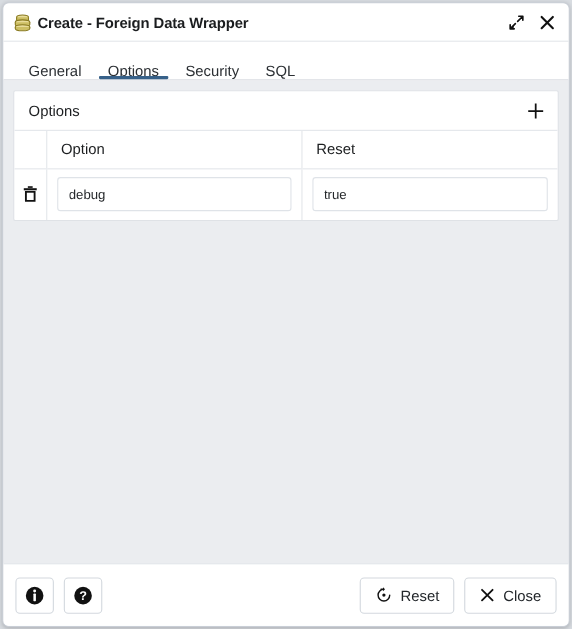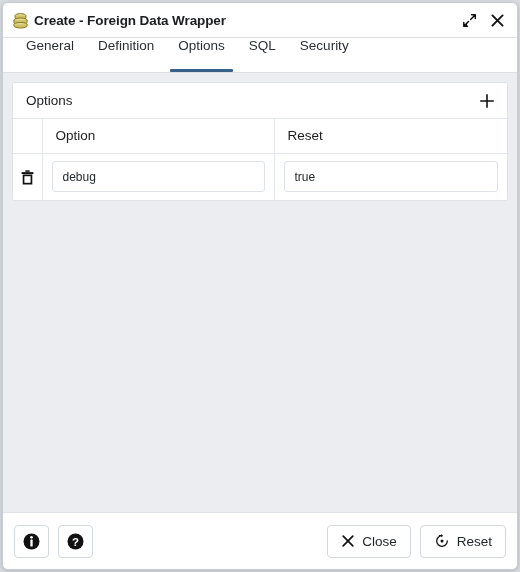--- a/index.html
+++ b/index.html
@@ -81,21 +81,21 @@
     min-height: 35px;
     background: #ffffff;
     border-bottom: 1px solid #dcdfe4;
     display: flex;
     align-items: stretch;
     padding-left: 11px;
     box-sizing: border-box;
   }
   .tab {
     display: flex;
-    align-items: flex-start;
+    align-items: flex-end;
     padding: 0 12px;
     font-size: 13.5px;
     color: #2b2f33;
     cursor: pointer;
     position: relative;
     white-space: nowrap;
   }
   .tab.active::after {
     content: "";
     position: absolute;
@@ -273,31 +273,28 @@
           <path d="M2.4 2.4 L12.6 12.6 M12.6 2.4 L2.4 12.6" stroke="#111" stroke-width="1.9" stroke-linecap="round"></path>
         </svg>
       </span>
     </div>
   </div>
 
   <div class="tabbar">
     <div class="tab">
       <span>General</span>
     </div>
-    <div class="tab">
-      <span>Definition</span>
-    </div>
     <div class="tab active">
       <span>Options</span>
     </div>
     <div class="tab">
+      <span>Security</span>
+    </div>
+    <div class="tab">
       <span>SQL</span>
-    </div>
-    <div class="tab">
-      <span>Security</span>
     </div>
   </div>
 
   <div class="body-area">
     <div class="options-panel">
 
       <div class="panel-head">
         <span class="panel-title">Options</span>
         <span class="plus-btn">
           <svg viewBox="0 0 18 18" width="18" height="18" aria-hidden="true">
@@ -359,32 +356,32 @@
           <svg viewBox="0 0 17 17" width="17" height="17" aria-hidden="true">
             <circle cx="8.5" cy="8.5" r="8" fill="#111"></circle>
             <text x="8.5" y="12.7" font-family="'Liberation Sans', sans-serif" font-size="11.5" font-weight="bold" fill="#fff" text-anchor="middle">?</text>
           </svg>
         </span>
       </button>
     </div>
     <div class="footer-right">
       <button class="btn">
         <span>
-          <svg viewBox="0 0 14 14" width="14" height="14" aria-hidden="true">
-            <path d="M2.2 2.2 L11.8 11.8 M11.8 2.2 L2.2 11.8" stroke="#111" stroke-width="1.7" stroke-linecap="round"></path>
-          </svg>
-        </span>
-        <span>Close</span>
-      </button>
-      <button class="btn">
-        <span>
           <svg viewBox="0 0 16 16" width="16" height="16" aria-hidden="true">
             <path d="M13.3 8 A5.3 5.3 0 1 1 8 2.7 L5.4 2.7" stroke="#111" stroke-width="1.3" fill="none" stroke-linecap="round"></path>
             <path d="M7.2 0.9 L9.0 2.7 L7.2 4.5 Z" fill="#111"></path>
             <circle cx="8" cy="8" r="1.5" fill="#111"></circle>
           </svg>
         </span>
         <span>Reset</span>
       </button>
+      <button class="btn">
+        <span>
+          <svg viewBox="0 0 14 14" width="14" height="14" aria-hidden="true">
+            <path d="M2.2 2.2 L11.8 11.8 M11.8 2.2 L2.2 11.8" stroke="#111" stroke-width="1.7" stroke-linecap="round"></path>
+          </svg>
+        </span>
+        <span>Close</span>
+      </button>
     </div>
   </div>
 
 </div>
 
 </body></html>

